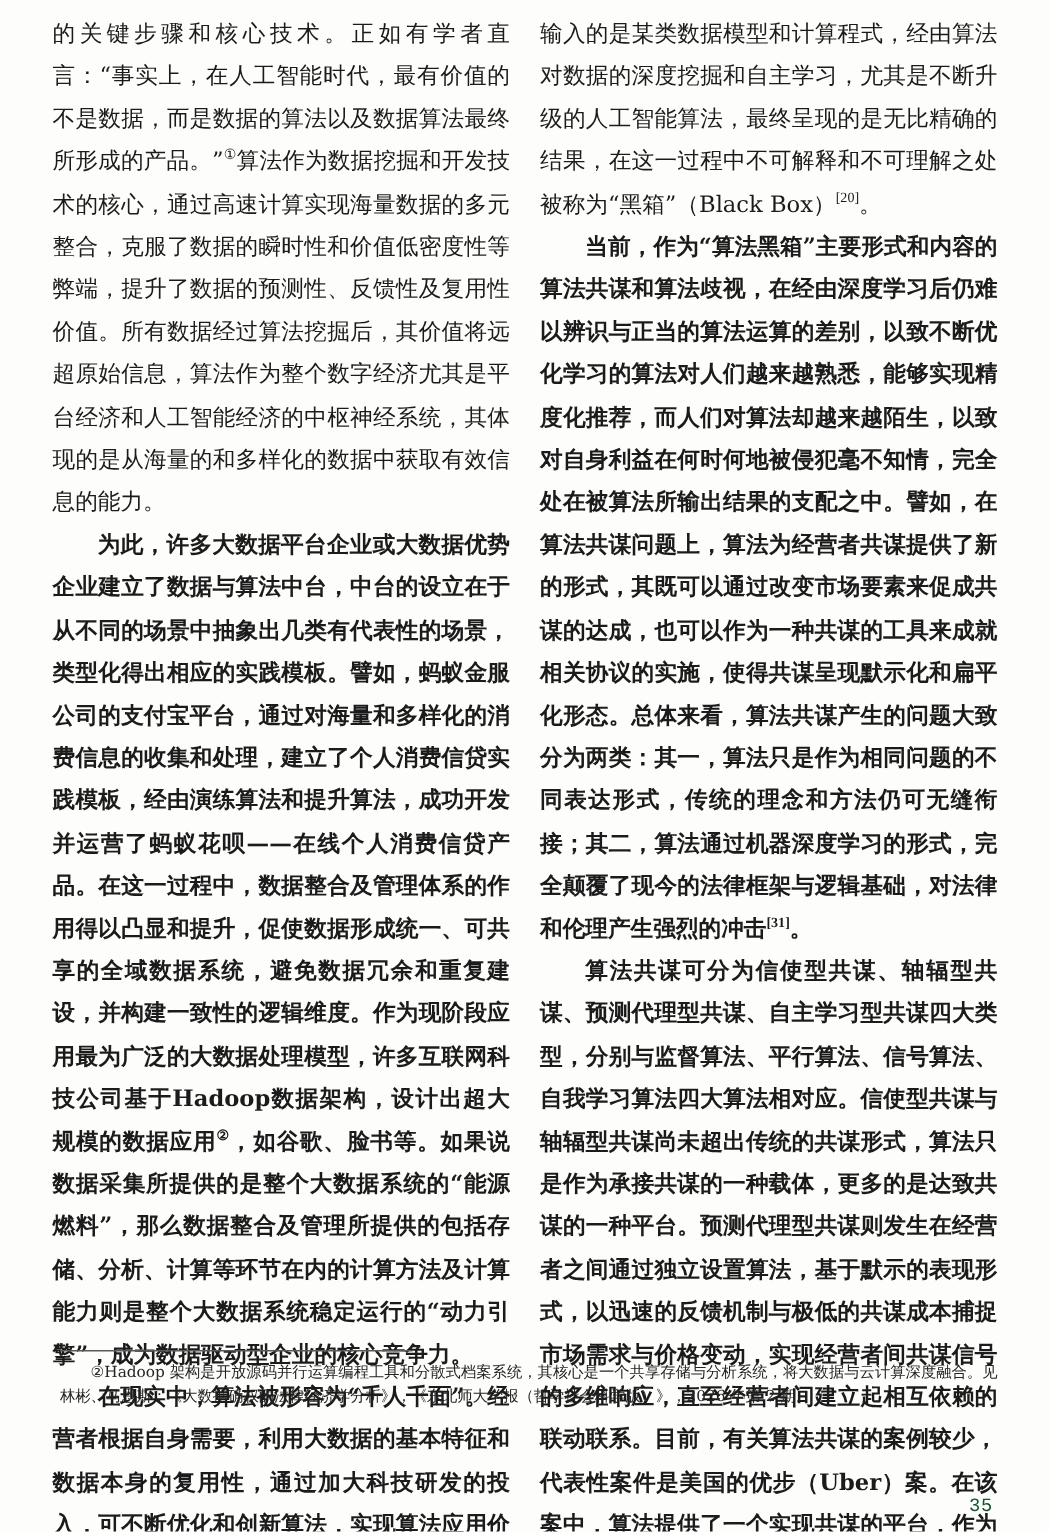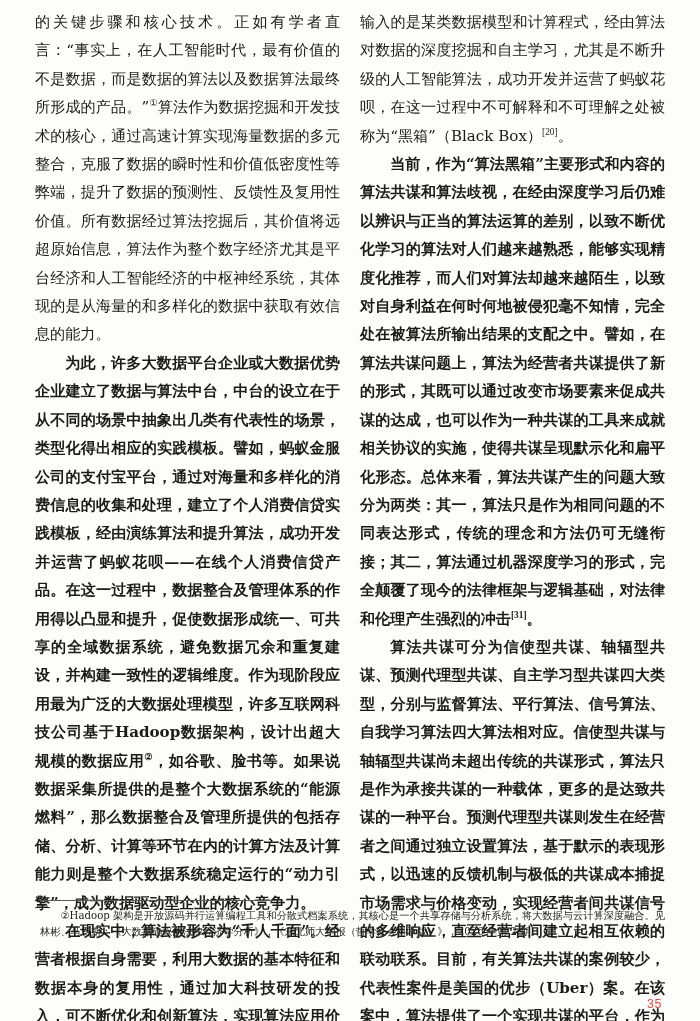--- a/index.html
+++ b/index.html
@@ -90,42 +90,42 @@
     font-family: "DejaVu Serif", "Liberation Serif", serif;
   }
   .fn-marker {
     font-family: "Liberation Serif", serif;
   }
   .page-number {
     position: absolute;
     right: 38px;
     bottom: 10px;
     font-size: 12.5px;
-    font-family: Liberation Sans, sans-serif;
-    color: #ef4444;
+    font-family: Liberation Mono, monospace;
+    color: #14532d;
     letter-spacing: 0.5px;
   }
 </style>
 </head>
 <body>
 
 <div class="page">
 
   <div class="body-area">
 
     <div class="column col-left">
       <p class="para"><span>的关键步骤和核心技术。正如有学者直言：“事实上，在人工智能时代，最有价值的不是数据，而是数据的算法以及数据算法最终所形成的产品。”</span><sup class="cite">①</sup><span>算法作为数据挖掘和开发技术的核心，通过高速计算实现海量数据的多元整合，克服了数据的瞬时性和价值低密度性等弊端，提升了数据的预测性、反馈性及复用性价值。所有数据经过算法挖掘后，其价值将远超原始信息，算法作为整个数字经济尤其是平台经济和人工智能经济的中枢神经系统，其体现的是从海量的和多样化的数据中获取有效信息的能力。</span></p>
 
       <p class="para indent"><span>为此，许多大数据平台企业或大数据优势企业建立了数据与算法中台，中台的设立在于从不同的场景中抽象出几类有代表性的场景，类型化得出相应的实践模板。譬如，蚂蚁金服公司的支付宝平台，通过对海量和多样化的消费信息的收集和处理，建立了个人消费信贷实践模板，经由演练算法和提升算法，成功开发并运营了蚂蚁花呗——在线个人消费信贷产品。在这一过程中，数据整合及管理体系的作用得以凸显和提升，促使数据形成统一、可共享的全域数据系统，避免数据冗余和重复建设，并构建一致性的逻辑维度。作为现阶段应用最为广泛的大数据处理模型，许多互联网科技公司基于Hadoop数据架构，设计出超大规模的数据应用</span><sup class="cite">②</sup><span>，如谷歌、脸书等。如果说数据采集所提供的是整个大数据系统的“能源燃料”，那么数据整合及管理所提供的包括存储、分析、计算等环节在内的计算方法及计算能力则是整个大数据系统稳定运行的“动力引擎”，成为数据驱动型企业的核心竞争力。</span></p>
 
       <p class="para indent"><span>在现实中，算法被形容为“千人千面”。经营者根据自身需要，利用大数据的基本特征和数据本身的复用性，通过加大科技研发的投入，可不断优化和创新算法，实现算法应用价值的极大提升，推动算法实现供给和需求两侧的联动，支持经营者竞争力的提高。经营者可运用核心算法实现对数据的深度挖掘、用户的精准画像、机器的深度学习。从供给侧来看，算法可以提高市场透明度，优化产业结构，激励创新发展，为消费者提供更优的产品和服务，达到资源配置的有效化和智慧化。从需求侧来看，算法可以强化买方力量，帮助消费者理性选择，降低交易成本</span></p>
     </div>
 
     <div class="column col-right">
-      <p class="para"><span>输入的是某类数据模型和计算程式，经由算法对数据的深度挖掘和自主学习，尤其是不断升级的人工智能算法，成功开发并运营了蚂蚁花呗，在这一过程中不可解释和不可理解之处被称为“黑箱”（Black Box）</span><sup class="cite">[20]</sup><span>。</span></p>
+      <p class="para"><span>输入的是某类数据模型和计算程式，经由算法对数据的深度挖掘和自主学习，尤其是不断升级的人工智能算法，最终呈现的是无比精确的结果，在这一过程中不可解释和不可理解之处被称为“黑箱”（Black Box）</span><sup class="cite">[20]</sup><span>。</span></p>
 
       <p class="para indent"><span>当前，作为“算法黑箱”主要形式和内容的算法共谋和算法歧视，在经由深度学习后仍难以辨识与正当的算法运算的差别，以致不断优化学习的算法对人们越来越熟悉，能够实现精度化推荐，而人们对算法却越来越陌生，以致对自身利益在何时何地被侵犯毫不知情，完全处在被算法所输出结果的支配之中。譬如，在算法共谋问题上，算法为经营者共谋提供了新的形式，其既可以通过改变市场要素来促成共谋的达成，也可以作为一种共谋的工具来成就相关协议的实施，使得共谋呈现默示化和扁平化形态。总体来看，算法共谋产生的问题大致分为两类：其一，算法只是作为相同问题的不同表达形式，传统的理念和方法仍可无缝衔接；其二，算法通过机器深度学习的形式，完全颠覆了现今的法律框架与逻辑基础，对法律和伦理产生强烈的冲击</span><sup class="cite">[31]</sup><span>。</span></p>
 
       <p class="para indent"><span>算法共谋可分为信使型共谋、轴辐型共谋、预测代理型共谋、自主学习型共谋四大类型，分别与监督算法、平行算法、信号算法、自我学习算法四大算法相对应。信使型共谋与轴辐型共谋尚未超出传统的共谋形式，算法只是作为承接共谋的一种载体，更多的是达致共谋的一种平台。预测代理型共谋则发生在经营者之间通过独立设置算法，基于默示的表现形式，以迅速的反馈机制与极低的共谋成本捕捉市场需求与价格变动，实现经营者间共谋信号的多维响应，直至经营者间建立起相互依赖的联动联系。目前，有关算法共谋的案例较少，代表性案件是美国的优步（Uber）案。在该案中，算法提供了一个实现共谋的平台，作为贯穿横向关系与纵向关系的连接点，能动地协调处于各层级的竞争者，促使相关共谋形成。单就该案来看，在共谋的动机与形式、相关市场界定等要件的认定上，法院通过援引 United States v. Apple, Inc 案，较多地支持了原告的主张，承认横向共谋和纵向共谋的双重存在。然而，该案后来转向仲裁，关于具体事实的法律认定尚未得出明确结论。但是，这至少表明了算法使得共谋的方式往隐蔽化、多样化、多层级的方向演变，</span></p>
     </div>
 
   </div>
 
   <div class="footnotes">
     <div class="fn-rule"></div>

